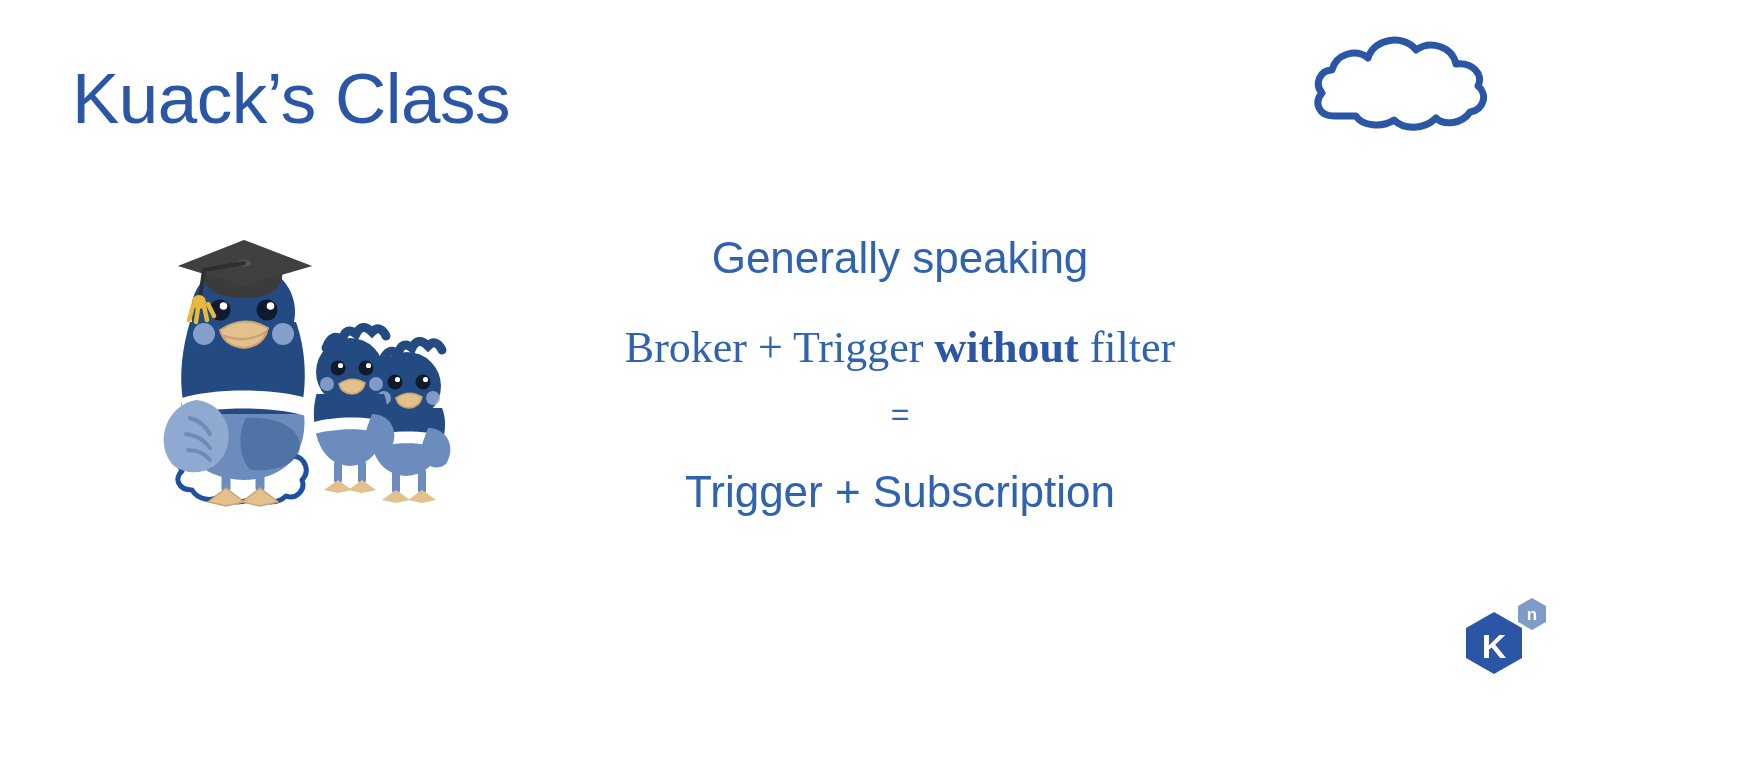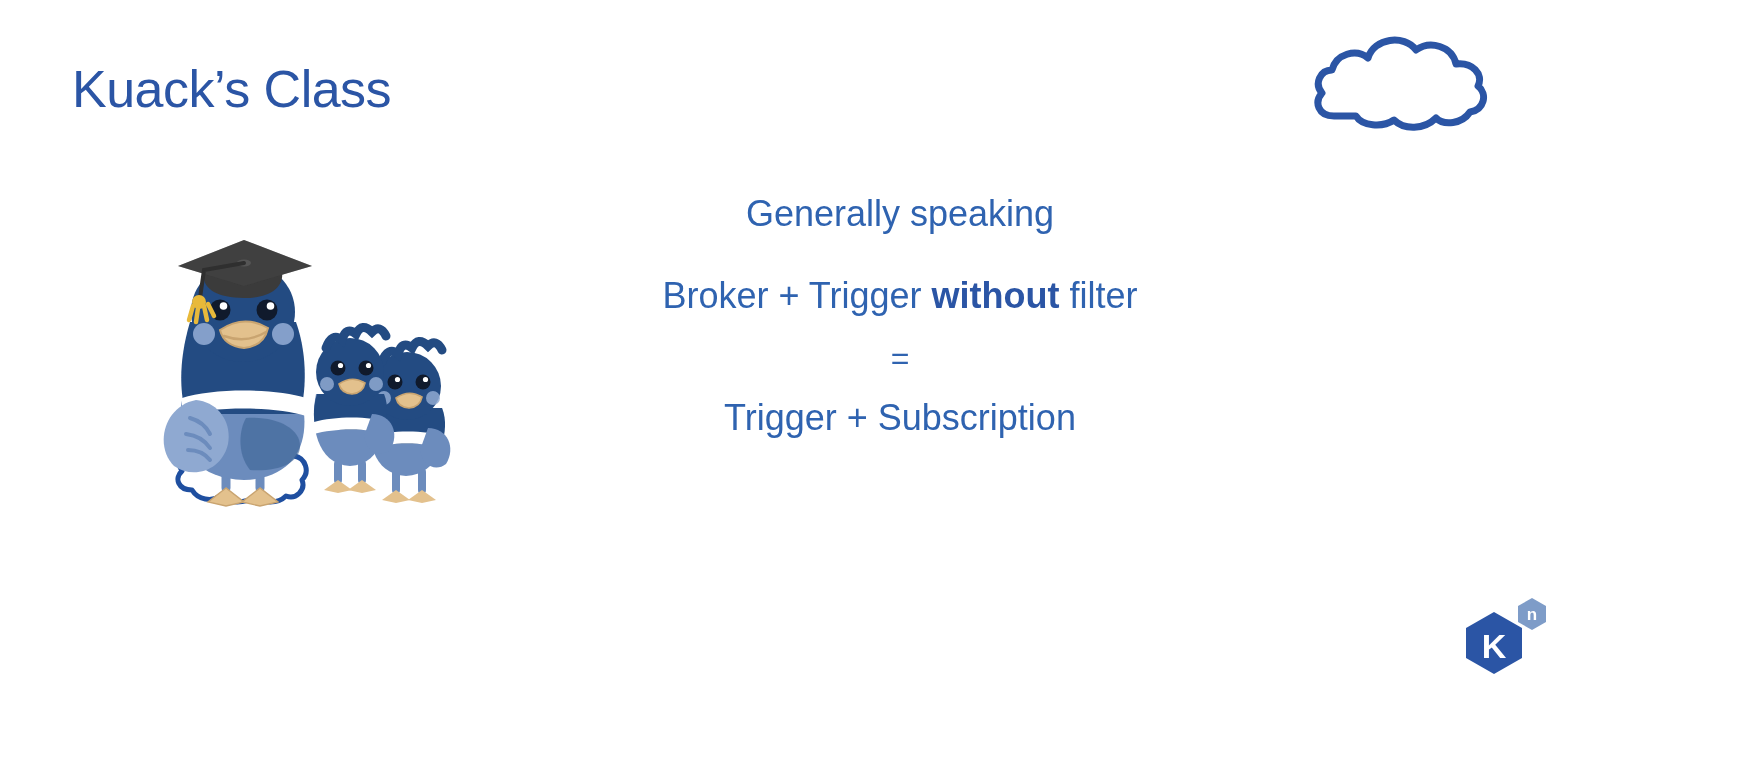--- a/index.html
+++ b/index.html
@@ -15,21 +15,21 @@
     width: 1742px;
     height: 762px;
     background: #ffffff;
   }
 
   
   .slide-title {
     position: absolute;
     left: 72px;
     top: 62px;
-    font-size: 52px;
+    font-size: 71px;
     font-weight: 400;
     letter-spacing: -0.5px;
     color: #2b55a5;
     line-height: 1.05;
     white-space: nowrap;
   }
 
   
   .cloud-deco {
     position: absolute;
@@ -51,28 +51,29 @@
   
   .body-block {
     position: absolute;
     left: 520px;
     top: 196px;
     width: 760px;
     text-align: center;
     color: #2f63b0;
   }
   .line {
-    font-size: 36px;
+    font-size: 44px;
     font-weight: 400;
     line-height: 1.0;
     color: #2f63b0;
     white-space: nowrap;
+    margin-top: 40px;
   }
   .line-1 { margin-bottom: 46px; }
-  .line-2 { margin-bottom: 28px; }
+  .line-2 { margin-bottom: 28px; font-family: Liberation Serif, serif; }
   .line-eq {
     font-size: 32px;
     line-height: 1.0;
     margin-bottom: 26px;
     color: #2f63b0;
   }
   .line-4 { }
   .emph { font-weight: 700; color: #2b55a5; }
 
   

